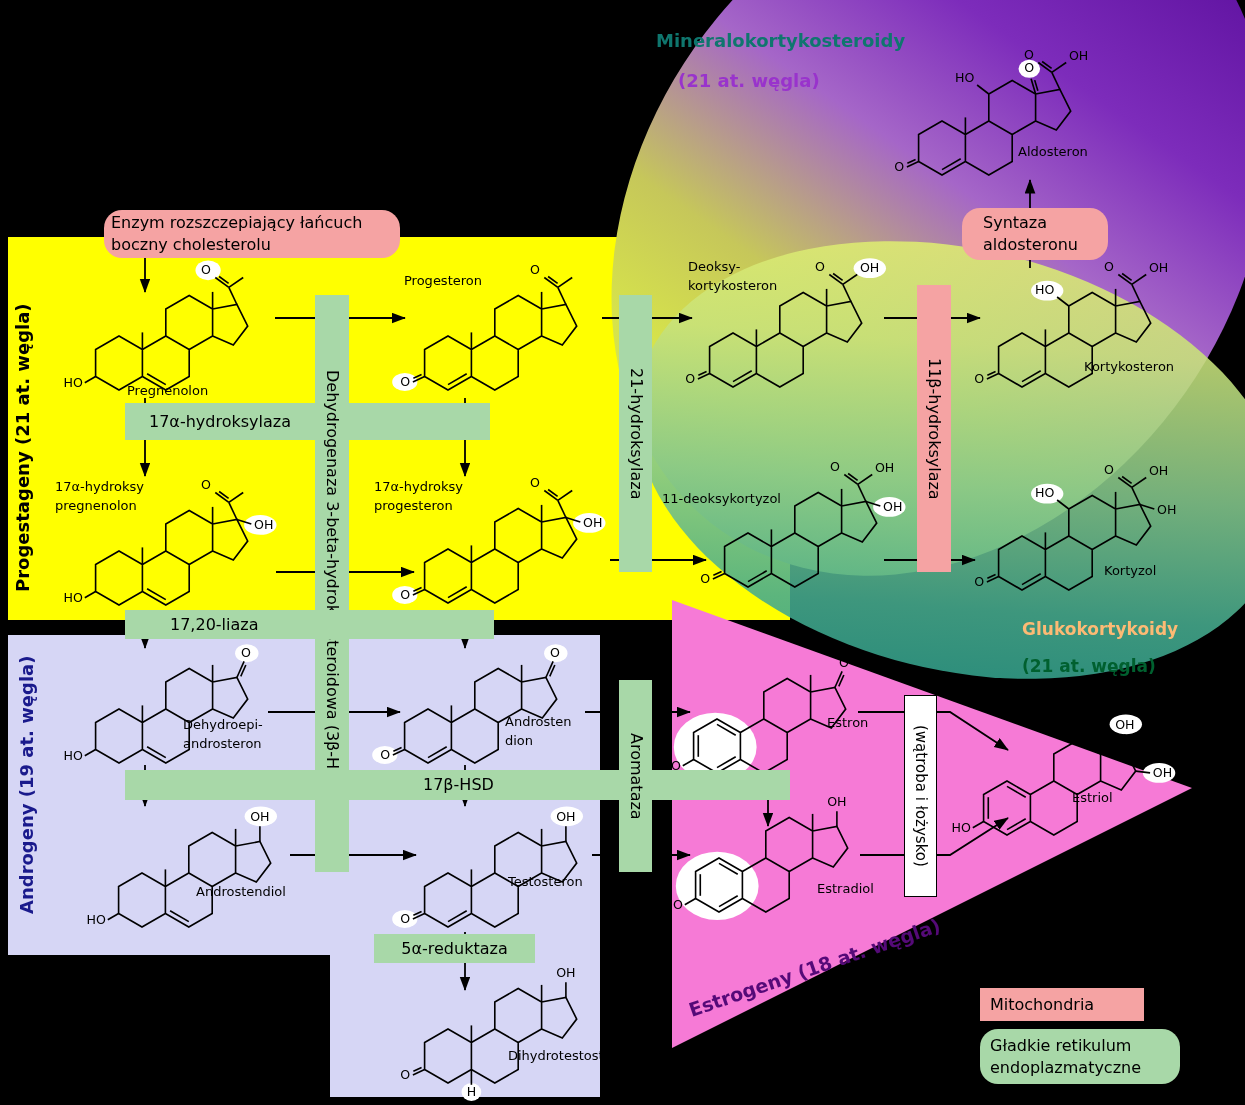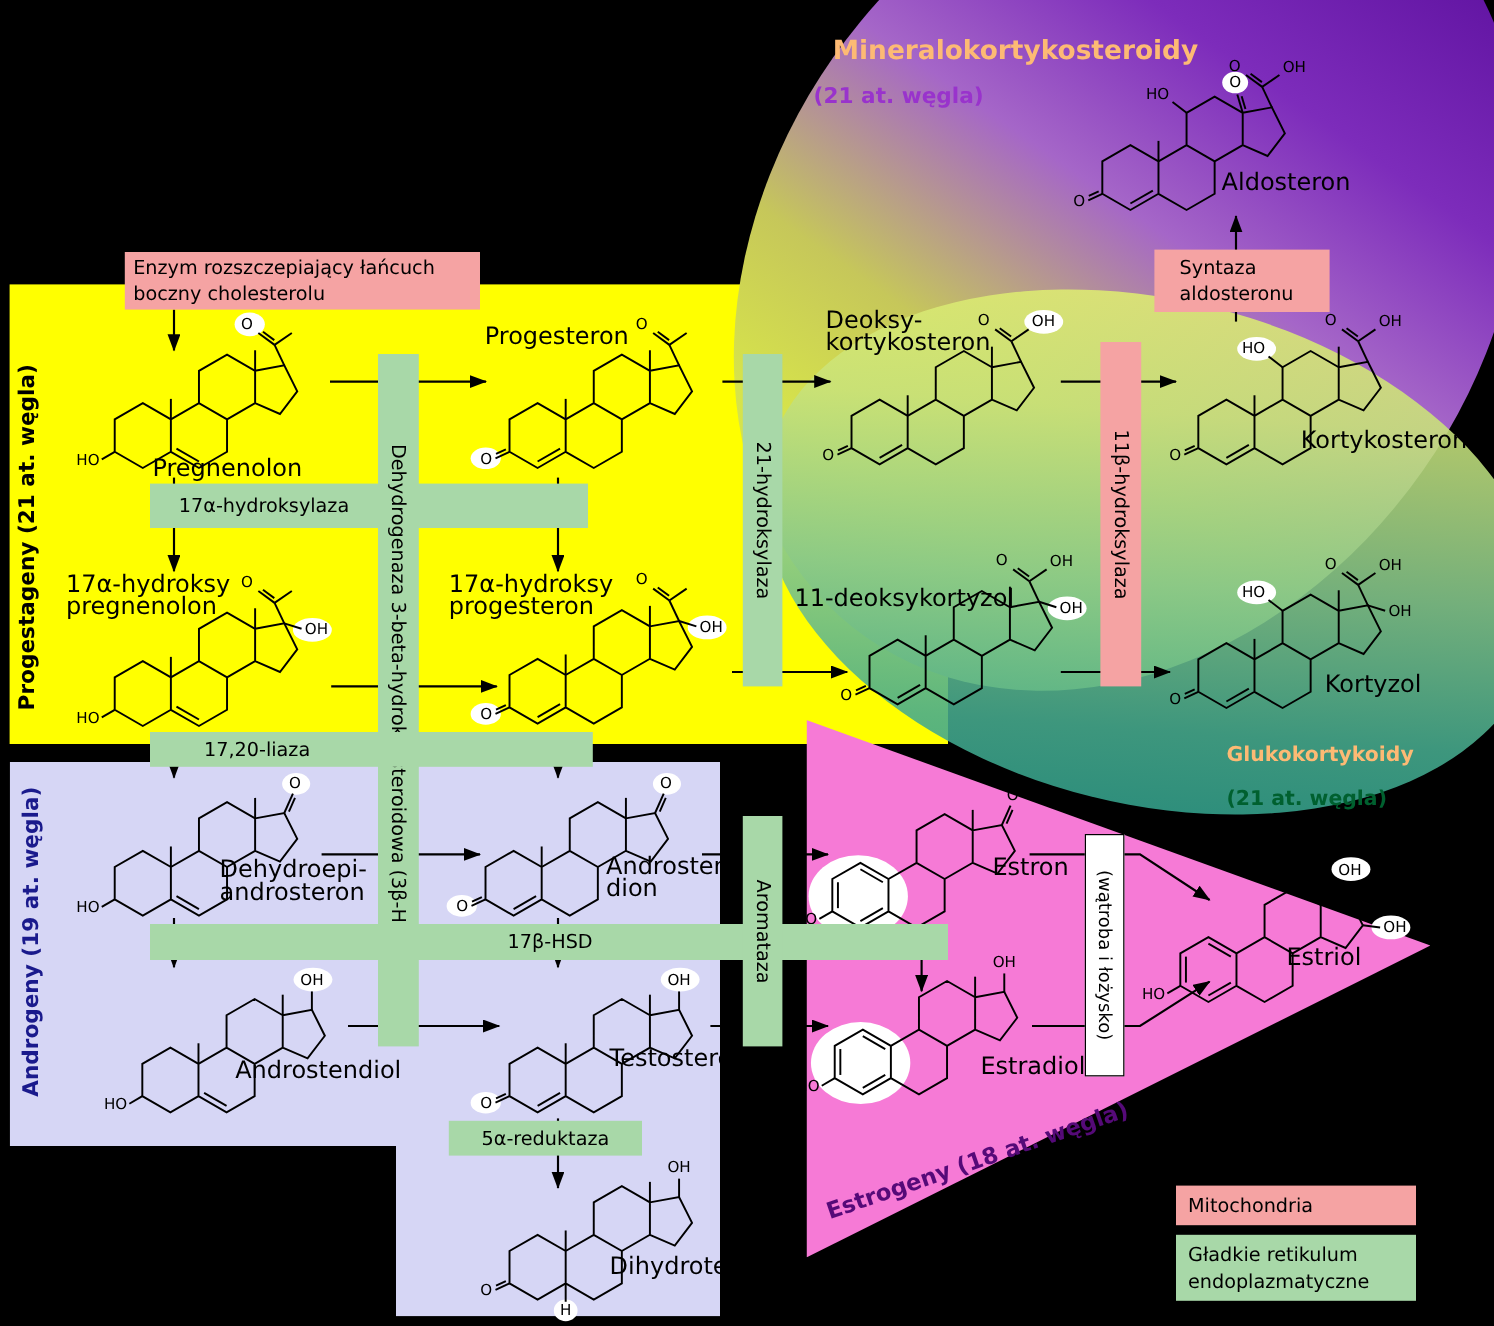--- a/index.html
+++ b/index.html
@@ -33,23 +33,23 @@
 
   .enzyme {
     position:absolute; z-index:8; display:flex; align-items:center;
     font-size:16px; line-height:20px; white-space:nowrap;
   }
   .mito { background:#f5a3a3; }
   .ser  { background:#a8d8a8; }
   .white{ background:#fff; border:1.5px solid #000; }
   .vbar { justify-content:center; }
   .vtxt { writing-mode:vertical-rl; text-orientation:mixed; white-space:nowrap; }
-  .two  { flex-direction:column; justify-content:center; align-items:flex-start; line-height:22px; }
-
-  .mol-label { position:absolute; z-index:9; font-size:20px; line-height:19px; white-space:nowrap; }
+  .two  { flex-direction:column; justify-content:center; align-items:flex-start; line-height:22px;border-radius:18px; }
+
+  .mol-label { position:absolute; z-index:9; font-size:13px; line-height:19px; white-space:nowrap; }
   .mol-label .l { display:block; }
   .inreg { z-index:4; }
 
   .vlabel {
     position:absolute; z-index:9; white-space:nowrap; font-weight:bold; font-size:18px;
     transform-origin:0 0; transform:rotate(-90deg);
   }
   .dlabel {
     position:absolute; z-index:9; white-space:nowrap; font-weight:bold; font-size:19px;
     transform-origin:0 0; transform:rotate(-19deg); color:#550a78;
@@ -408,21 +408,21 @@
 
 <div class="enzyme mito two" style="left:962px;top:208px;width:146px;height:52px;padding-left:21px">
   <span>Syntaza</span>
   <span>aldosteronu</span>
 </div>
 
 <div class="enzyme white vbar" style="left:904px;top:695px;width:33px;height:202px;font-size:15px">
   <span class="vtxt">(wątroba i łożysko)</span>
 </div>
 
-<div class="enzyme mito" style="left:980px;top:988px;width:200px;height:33px;padding-left:10px">
+<div class="enzyme mito" style="left:980px;top:988px;width:164px;height:33px;padding-left:10px">
   <span>Mitochondria</span>
 </div>
 <div class="enzyme ser two" style="left:980px;top:1029px;width:200px;height:55px;padding-left:10px">
   <span>Gładkie retikulum</span>
   <span>endoplazmatyczne</span>
 </div>
 
 <div class="mol-label" style="left:127px;top:381px">Pregnenolon</div>
 <div class="mol-label" style="left:404px;top:271px">Progesteron</div>
 <div class="mol-label" style="left:55px;top:477px">
@@ -442,16 +442,16 @@
 <div class="mol-label" style="left:662px;top:489px">11-deoksykortyzol</div>
 <div class="mol-label" style="left:1104px;top:561px">Kortyzol</div>
 <div class="mol-label" style="left:827px;top:713px">Estron</div>
 <div class="mol-label" style="left:817px;top:879px">Estradiol</div>
 <div class="mol-label" style="left:1072px;top:788px">Estriol</div>
 
 <div class="vlabel" style="left:12px;top:592px;color:#000">Progestageny (21 at. węgla)</div>
 <div class="vlabel" style="left:16px;top:914px;color:#1a1a8c">Androgeny (19 at. węgla)</div>
 <div class="dlabel" style="left:686px;top:1000px">Estrogeny (18 at. węgla)</div>
 
-<div class="grplabel" style="left:694px;top:30px;font-size:22px;color:#fdba74">Mineralokortykosteroidy</div>
+<div class="grplabel" style="left:656px;top:30px;font-size:18px;color:#0f766e">Mineralokortykosteroidy</div>
 <div class="grplabel" style="left:678px;top:70px;font-size:18px;color:#9933cc">(21 at. węgla)</div>
 <div class="grplabel" style="left:1022px;top:619px;font-size:17px;color:#fdba74">Glukokortykoidy</div>
 <div class="grplabel" style="left:1022px;top:656px;font-size:17px;color:#00602f">(21 at. węgla)</div>
 
 </body></html>

